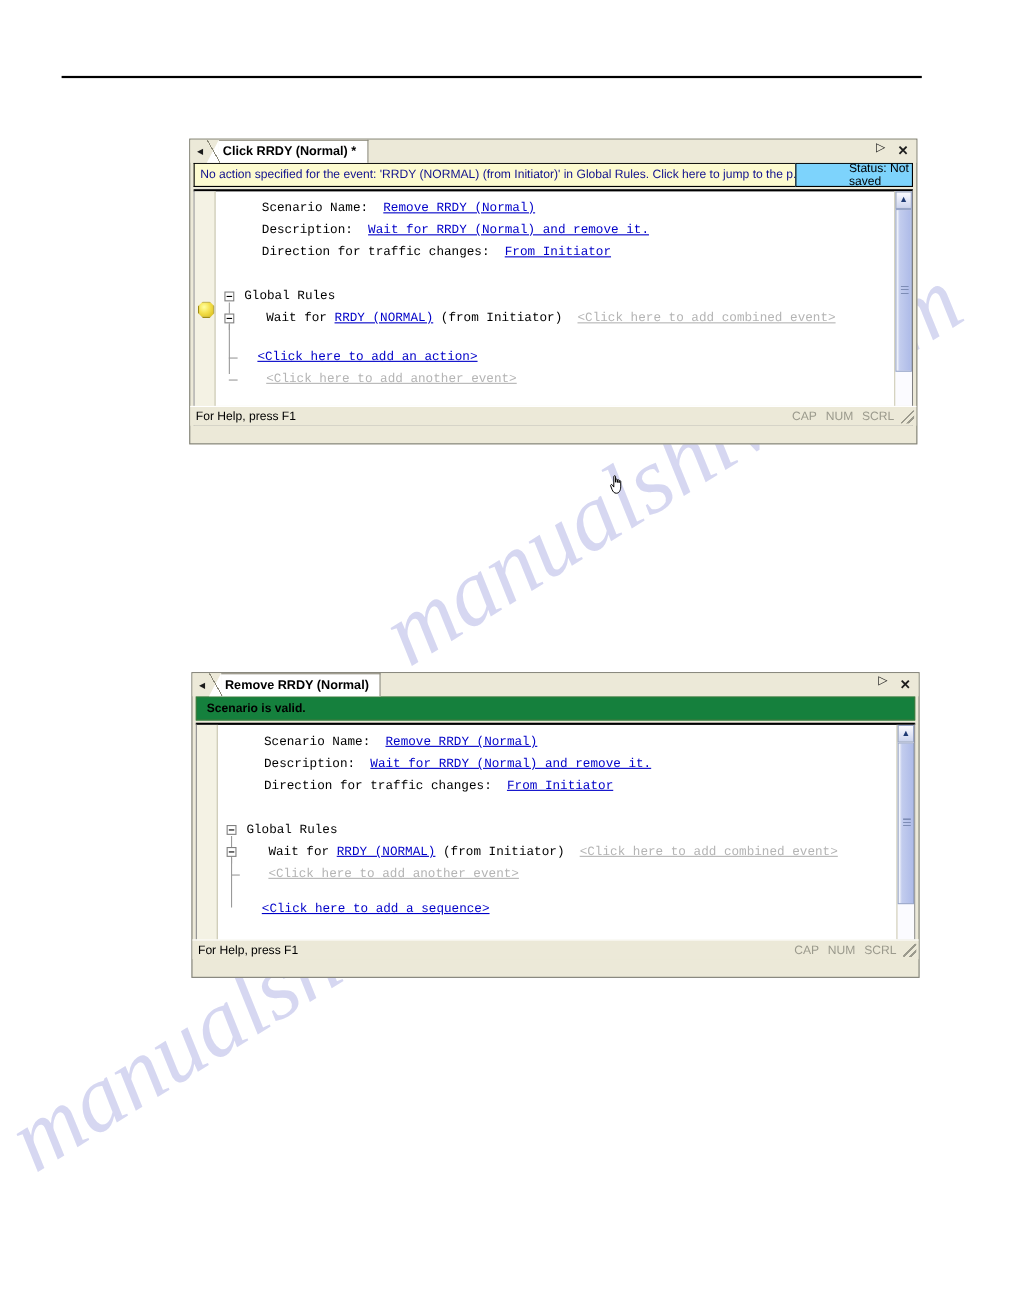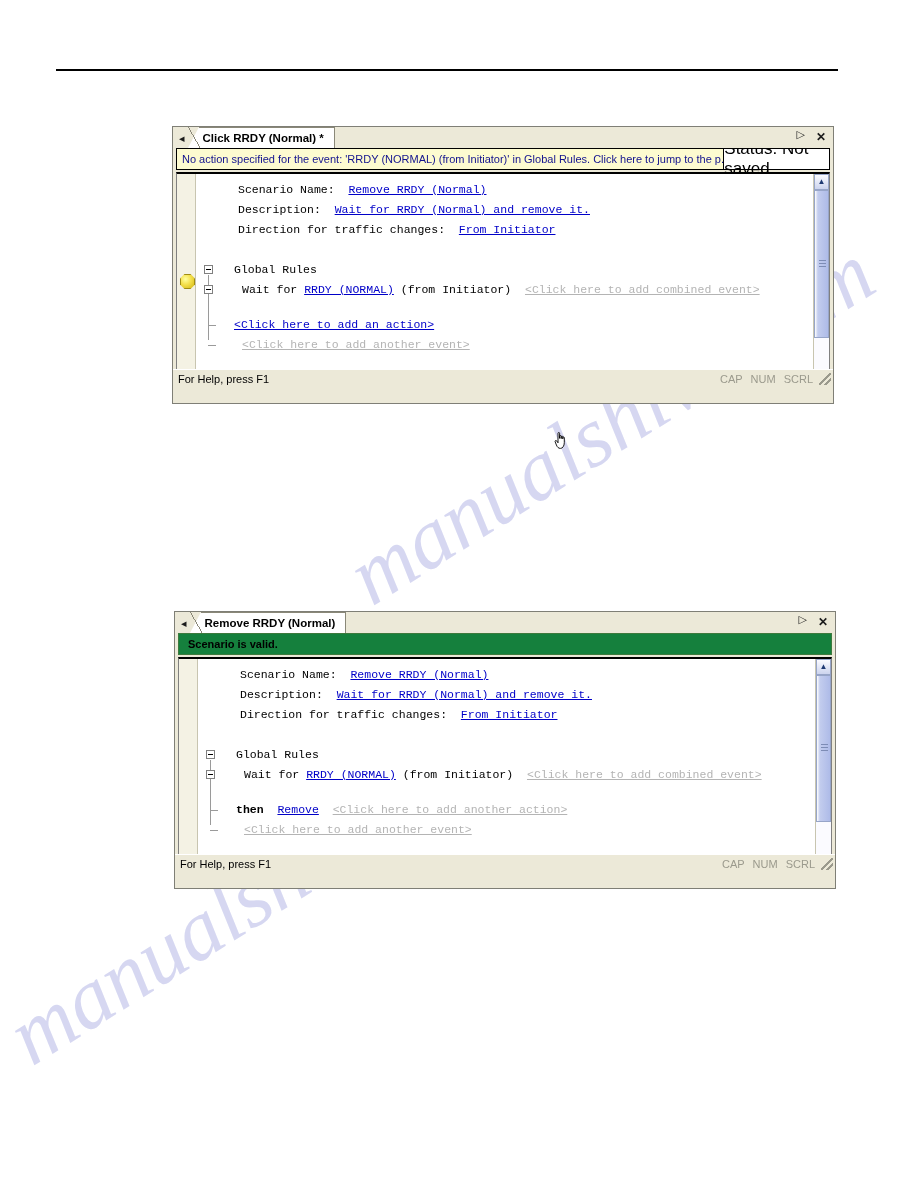--- a/index.html
+++ b/index.html
@@ -139,28 +139,29 @@
     font-size: 11px;
     display: flex;
     align-items: center;
     padding-left: 5px;
     white-space: nowrap;
     overflow: hidden;
     box-sizing: border-box;
   }
   .msg-status {
     width: 108px;
-    background: #ffffff;
+    background: #7dd3fc;
     border: 1px solid #000000;
     color: #000000;
-    font-size: 17px;
+    font-size: 11px;
     display: flex;
     align-items: center;
     justify-content: center;
     box-sizing: border-box;
+    padding-left: 48px;
   }
   .msg-valid {
     flex: 1 1 auto;
     background: #15803d;
     border: 1px solid #3d7a3d;
     color: #000000;
     font-size: 11px;
     display: flex;
     align-items: center;
     padding-left: 9px;
@@ -208,21 +209,21 @@
     overflow: hidden;
     padding-top: 6px;
   }
   .code-line {
     height: 20px;
     line-height: 20px;
     white-space: nowrap;
     position: relative;
   }
   .indent-1 { padding-left: 42px; }
-  .indent-tree { padding-left: 38px; }
+  .indent-tree { padding-left: 26px; }
   .indent-tree2 { padding-left: 46px; }
   .indent-tree3 { padding-left: 38px; margin-top: 15px; }
   .indent-seq { padding-left: 40px; }
   .gap-line { height: 20px; }
   .gap-line-sm { height: 12px; }
 
   .lnk {
     color: #0000c8;
     text-decoration: underline;
   }
@@ -515,26 +516,20 @@
         <span>Global Rules</span>
       </div>
 
       <div class="code-line indent-tree2">
         <span class="tree-box" style="left:8px; top:5px;"></span>
         <span class="tree-vline" style="left:12px; top:15px; height:45px;"></span>
         <span>Wait for </span><a class="lnk" href="#">RRDY (NORMAL)</a><span> (from Initiator)</span>
         <span>&nbsp;</span><a class="lnk-dim" href="#">&lt;Click here to add combined event&gt;</a>
       </div>
 
-      <div class="code-line indent-tree3">
-        <span class="tree-hline" style="left:12px; top:10px; width:8px;"></span>
-        <span class="bold-kw">then</span>
-        <span>&nbsp;</span><a class="lnk" href="#">Remove</a>
-        <span>&nbsp;</span><a class="lnk-dim" href="#">&lt;Click here to add another action&gt;</a>
-      </div>
 
       <div class="code-line indent-tree2">
         <span class="tree-hline" style="left:12px; top:10px; width:8px;"></span>
         <a class="lnk-dim" href="#">&lt;Click here to add another event&gt;</a>
       </div>
 
       <div class="gap-line-sm"></div>
 
       <div class="code-line indent-seq">
         <a class="lnk" href="#">&lt;Click here to add a sequence&gt;</a>

